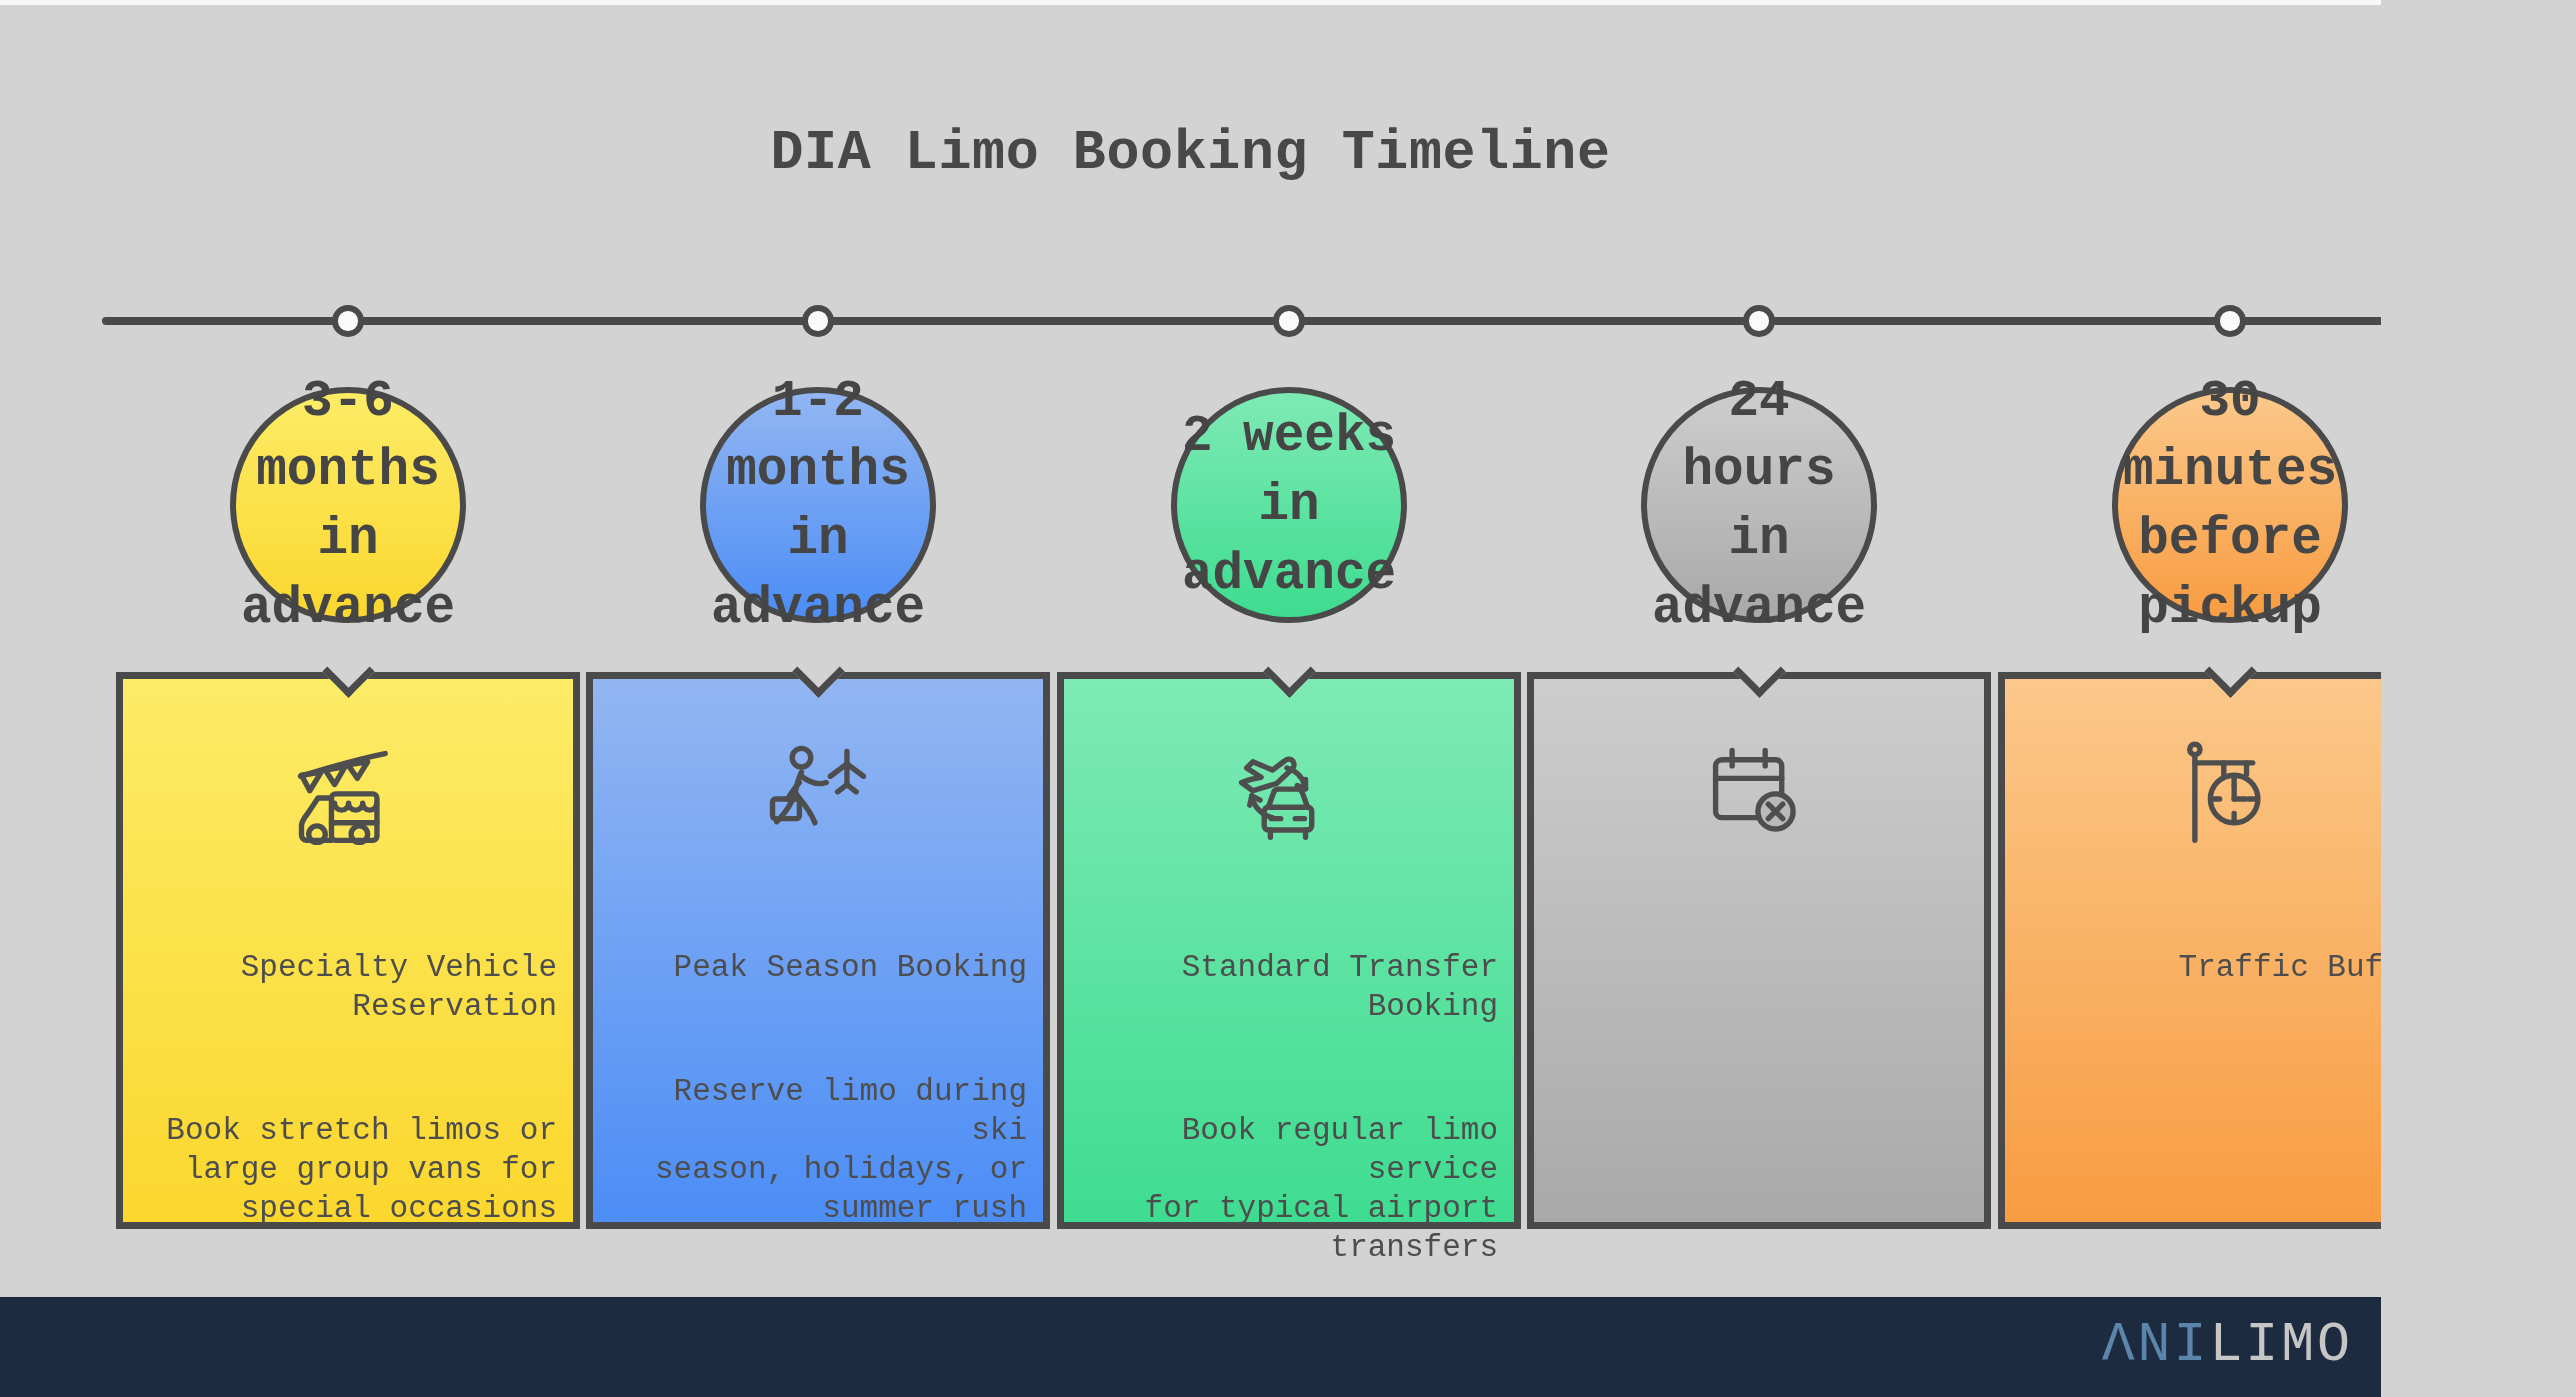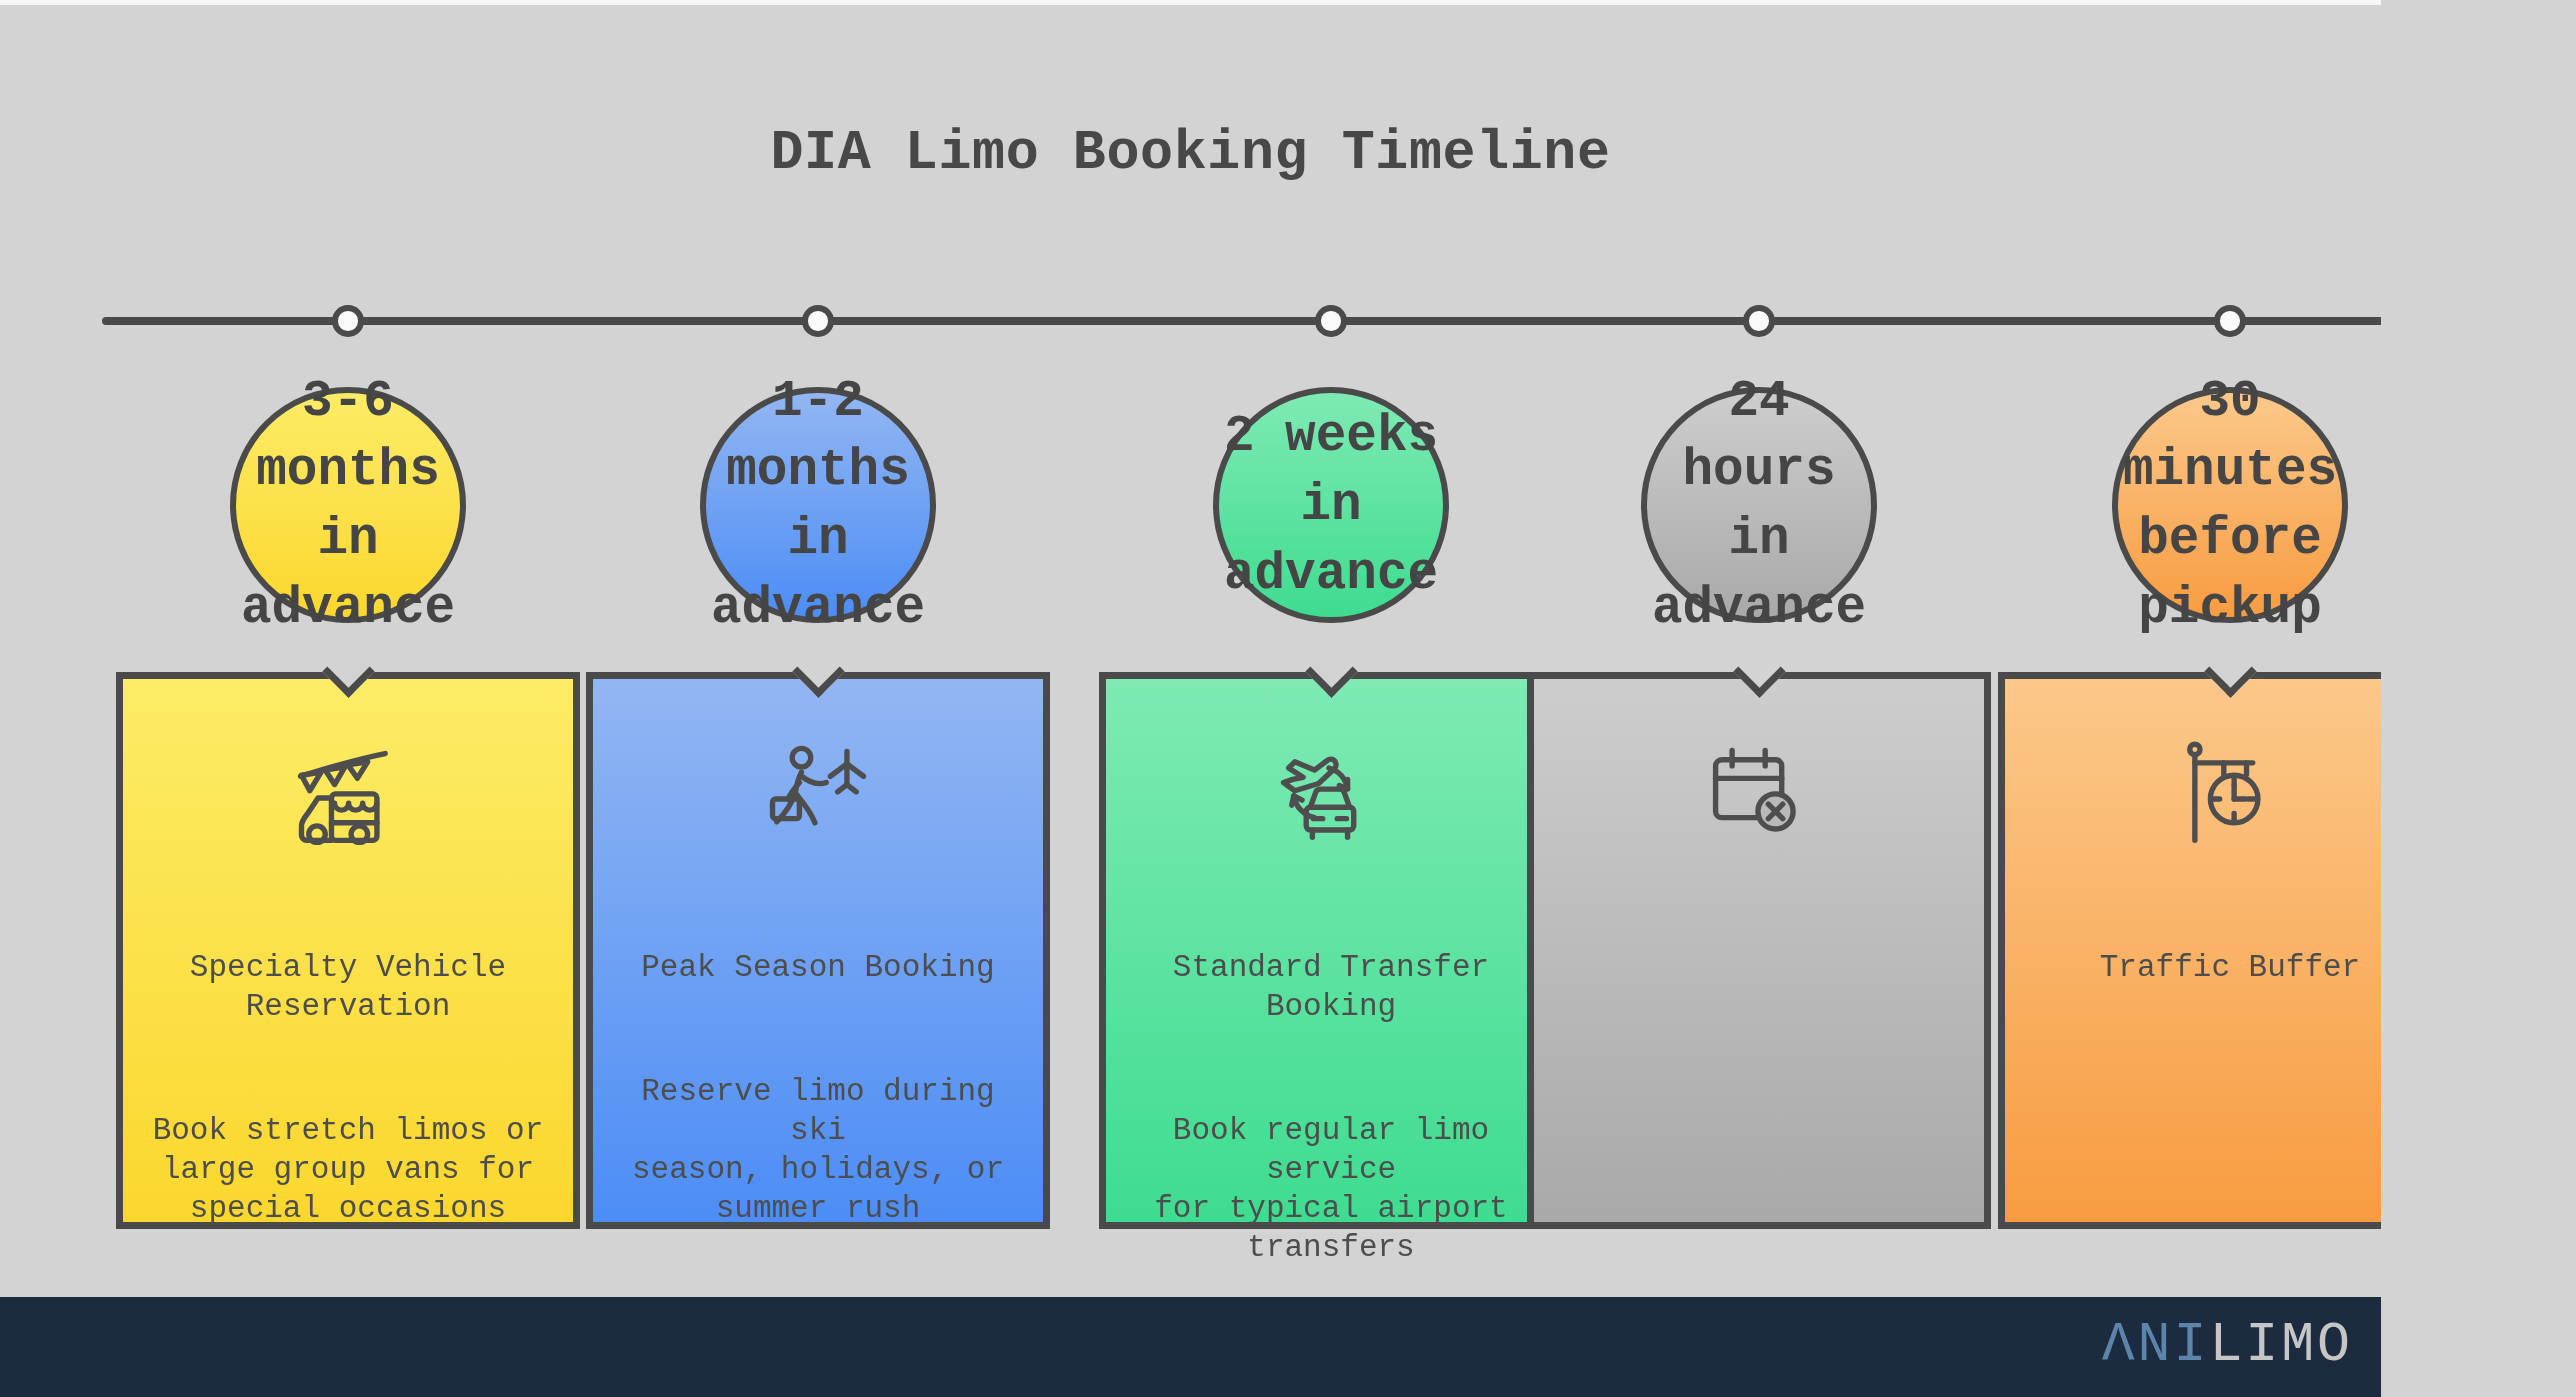--- a/index.html
+++ b/index.html
@@ -36,21 +36,21 @@
     width:37px;height:37px;background:#D3D3D3;transform:rotate(45deg);
     border-right:7.5px solid #4A4A4A;border-bottom:7.5px solid #4A4A4A;
     box-sizing:border-box;
   }
   .icon-wrap{position:absolute;top:58px;left:0;width:100%;display:flex;justify-content:center;}
   .icon-wrap svg{width:124px;height:124px;}
   .icon-wrap path, .icon-wrap rect, .icon-wrap circle{
     fill:none;stroke:#4E4E4E;stroke-width:5.2;stroke-linecap:round;stroke-linejoin:round;
   }
   .card-text{
-    position:absolute;top:230px;left:16px;right:16px;text-align:center;
+    position:absolute;top:230px;left:16px;right:16px;text-align:right;
     color:#4D4D4D;font-size:31px;line-height:39px;white-space:pre-line;
   }
   .card-desc{margin-top:46px;}
   .footer{position:absolute;left:0;top:1297px;width:100%;height:101px;}
   .logo{
     position:absolute;right:28px;top:50%;transform:translateY(-54%);
     font-size:55px;font-weight:normal;letter-spacing:2.9px;white-space:nowrap;
   }
 </style>
 </head>
@@ -121,21 +121,21 @@
       </div>
       <div class="card-text">
         <div class="card-heading">Peak Season Booking</div>
         <div class="card-desc">Reserve limo during ski
 season, holidays, or
 summer rush</div>
       </div>
     </div>
   </div>
 
-  <div class="stage" style="left:1099px">
+  <div class="stage" style="left:1057px">
     <div class="node" style="background: rgb(250, 250, 250);"></div>
     <div class="badge" style="background: linear-gradient(rgb(126, 234, 180), rgb(62, 220, 144));">2 weeks
 in
 advance</div>
     <div class="card" style="background: linear-gradient(rgb(126, 234, 180), rgb(62, 220, 144));">
       <div class="notch"></div>
       <div class="icon-wrap">
         <svg viewBox="0 0 120 120">
           <path d="M14,44 L25,52 L48,45 L63,31 C68,26 62,18 56,23 L44,32 L25,24 L19,30 L33,39 L23,41 Z"></path>
           <path d="M58,30 C68,33 74,40 76,50"></path>

